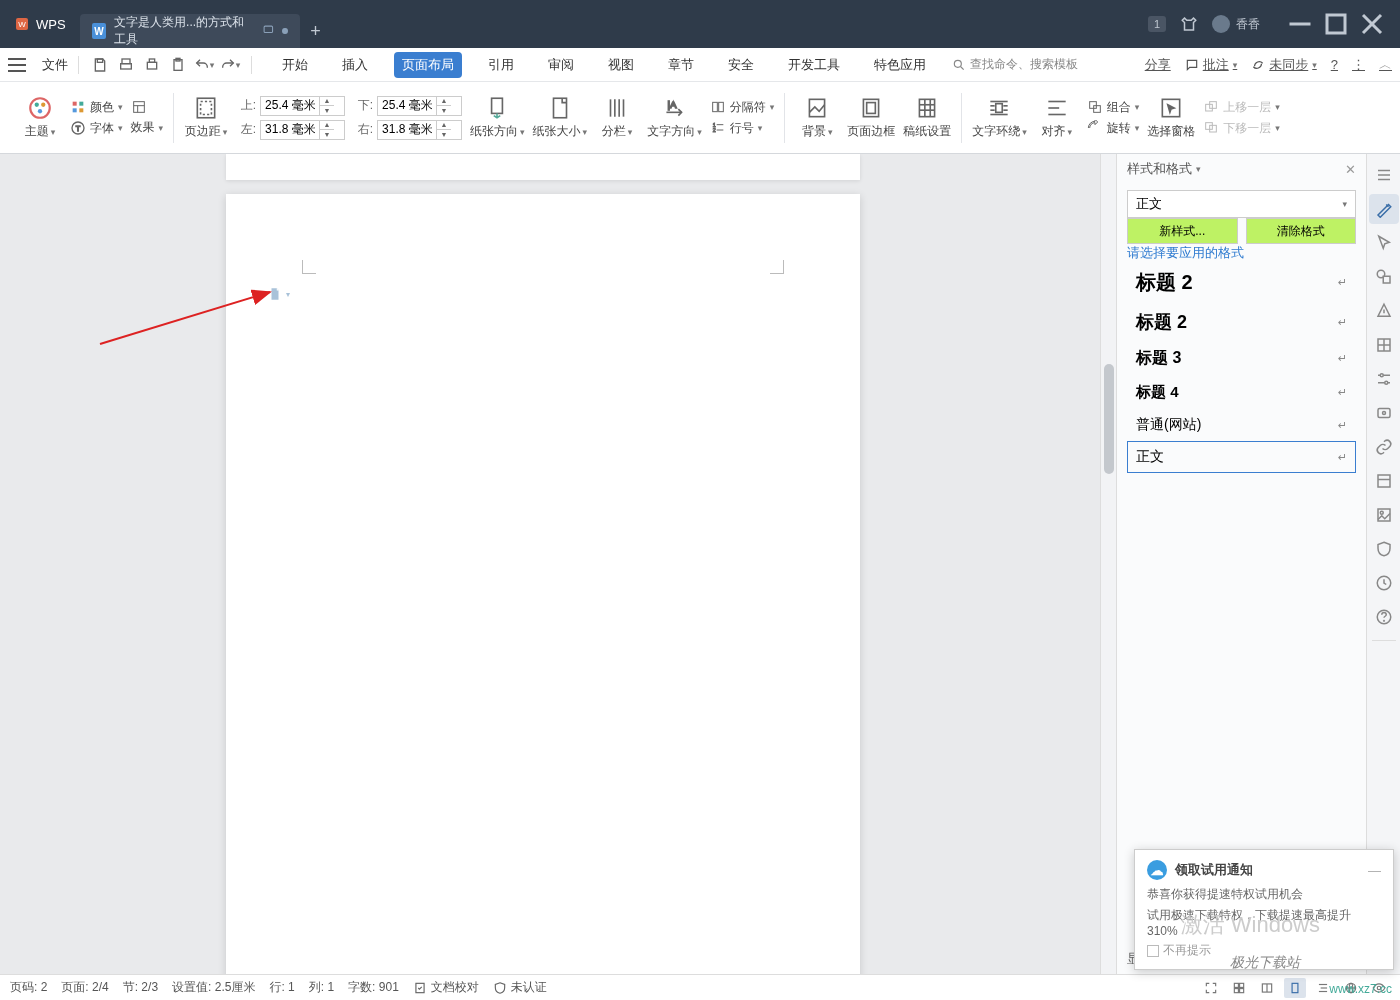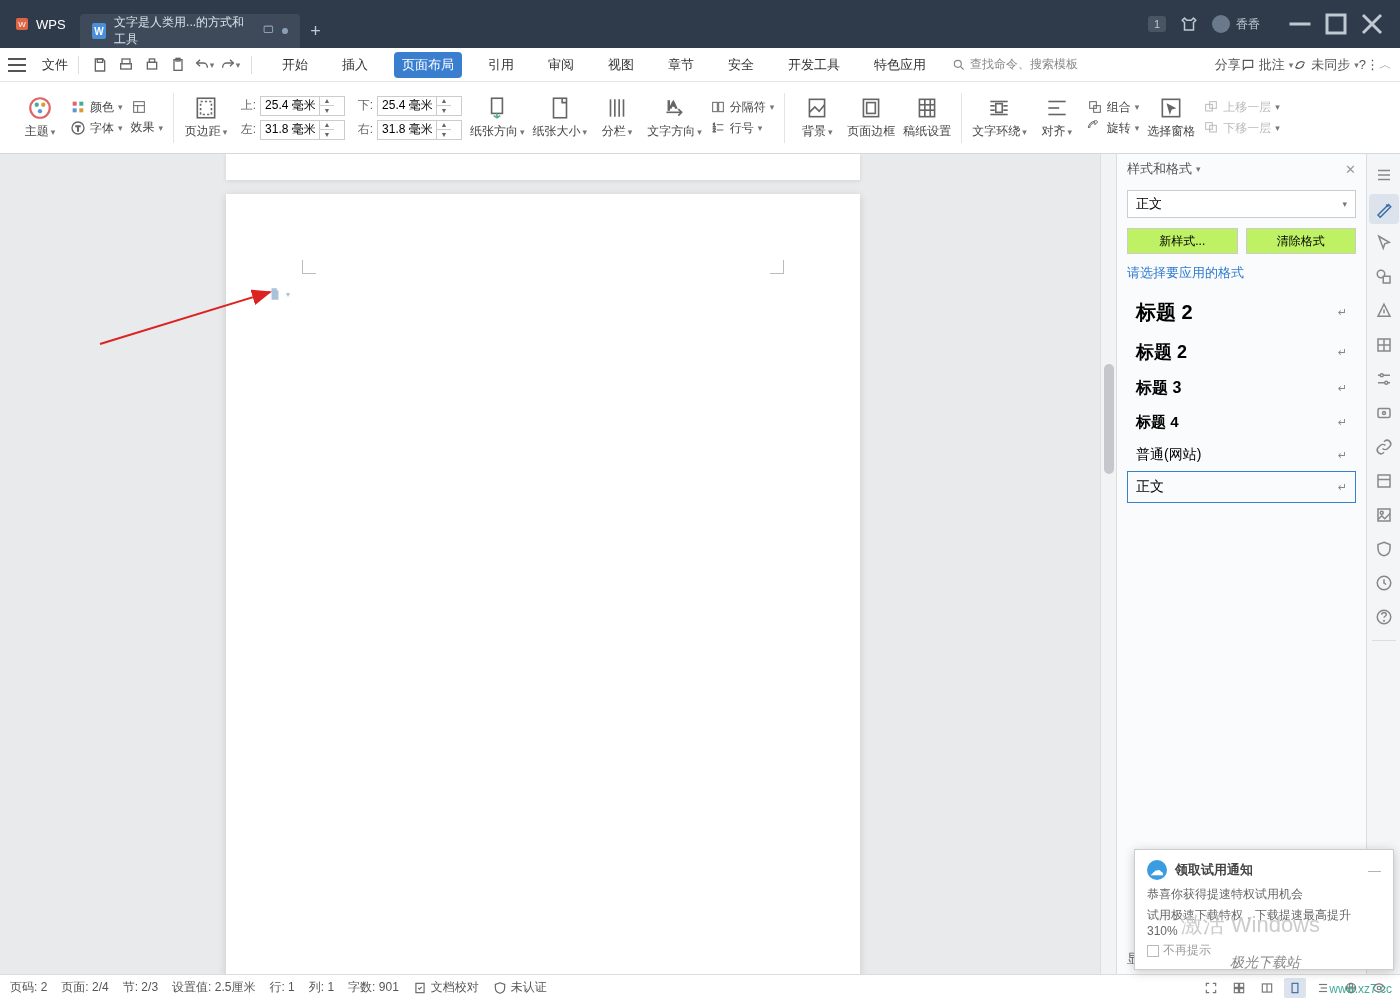--- a/index.html
+++ b/index.html
@@ -29,21 +29,21 @@
 .ham span { height: 2px; background: #555; }
 .file-label { margin-left: 8px; }
 .qatool { width: 22px; height: 22px; display: flex; align-items: center; justify-content: center; color: #666; }
 .qatool svg { width: 16px; height: 16px; }
 .menu-sep { width: 1px; height: 18px; background: #ddd; margin: 0 6px; }
 .menu-tabs { display: flex; gap: 18px; margin-left: 12px; }
 .menu-tab { padding: 4px 8px; cursor: pointer; }
 .menu-tab.active { background: #3a7ed0; color: #fff; border-radius: 4px; }
 .search-box { display: flex; align-items: center; gap: 4px; color: #888; margin-left: 14px; font-size: 12px; }
 .search-box svg { width: 14px; height: 14px; }
-.menu-right { margin-left: auto; display: flex; align-items: center; color: #555; font-size: 13px; }
+.menu-right { margin-left: auto; display: flex; align-items: center; gap: 14px; color: #555; font-size: 13px; text-decoration: underline; }
 .menu-right-item { display: flex; align-items: center; gap: 4px; }
 .menu-right-item svg { width: 14px; height: 14px; }
 .collapse-caret { color: #999; }
 
 
 .ribbon { height: 72px; background: #fff; border-bottom: 1px solid #d5d8dc; display: flex; align-items: center; padding: 0 10px; gap: 2px; font-size: 12px; color: #444; }
 .rgroup { display: flex; align-items: center; gap: 8px; padding: 0 8px; height: 60px; }
 .rsep { width: 1px; height: 50px; background: #e2e4e8; }
 .rbig { display: flex; flex-direction: column; align-items: center; justify-content: center; gap: 2px; min-width: 44px; cursor: pointer; }
 .rbig svg, .rbig .ico { width: 26px; height: 26px; }
@@ -75,21 +75,21 @@
 .page-marker .ddcaret { font-size: 8px; }
 .arrow { position: absolute; top: 130px; left: 90px; }
 
 .scroll-gutter { width: 16px; background: #f2f3f5; border-left: 1px solid #ddd; position: relative; }
 .scroll-thumb { position: absolute; top: 210px; width: 10px; left: 3px; height: 110px; background: #c4c8cd; border-radius: 5px; }
 
 
 .sidepanel { width: 250px; background: #fafbfc; border-left: 1px solid #ddd; display: flex; flex-direction: column; font-size: 13px; }
 .sp-header { display: flex; align-items: center; padding: 6px 10px; color: #555; }
 .sp-header .close { margin-left: auto; color: #999; cursor: pointer; }
-.sp-body { padding: 6px 10px; display: flex; flex-direction: column; gap: 10px; }
+.sp-body { padding: 6px 10px; display: flex; flex-direction: column; }
 .sp-select { border: 1px solid #ccc; height: 28px; display: flex; align-items: center; padding: 0 8px; background: #fff; justify-content: space-between; }
 .sp-btns { display: flex; gap: 8px; }
 .sp-btn { flex: 1; border: 1px solid #ccc; background: #bef264; height: 26px; display: flex; align-items: center; justify-content: center; cursor: pointer; font-size: 12px; }
 .sp-hint { color: #2f7bd0; font-size: 13px; }
 .style-list { display: flex; flex-direction: column; }
 .style-item { display: flex; align-items: center; justify-content: space-between; padding: 6px 8px; cursor: pointer; border: 1px solid transparent; }
 .style-item.selected { border: 1px solid #3a7ed0; }
 .style-item .sym { color: #888; font-size: 11px; }
 .style-h1 { font-size: 20px; font-weight: bold; }
 .style-h2 { font-size: 18px; font-weight: bold; }

